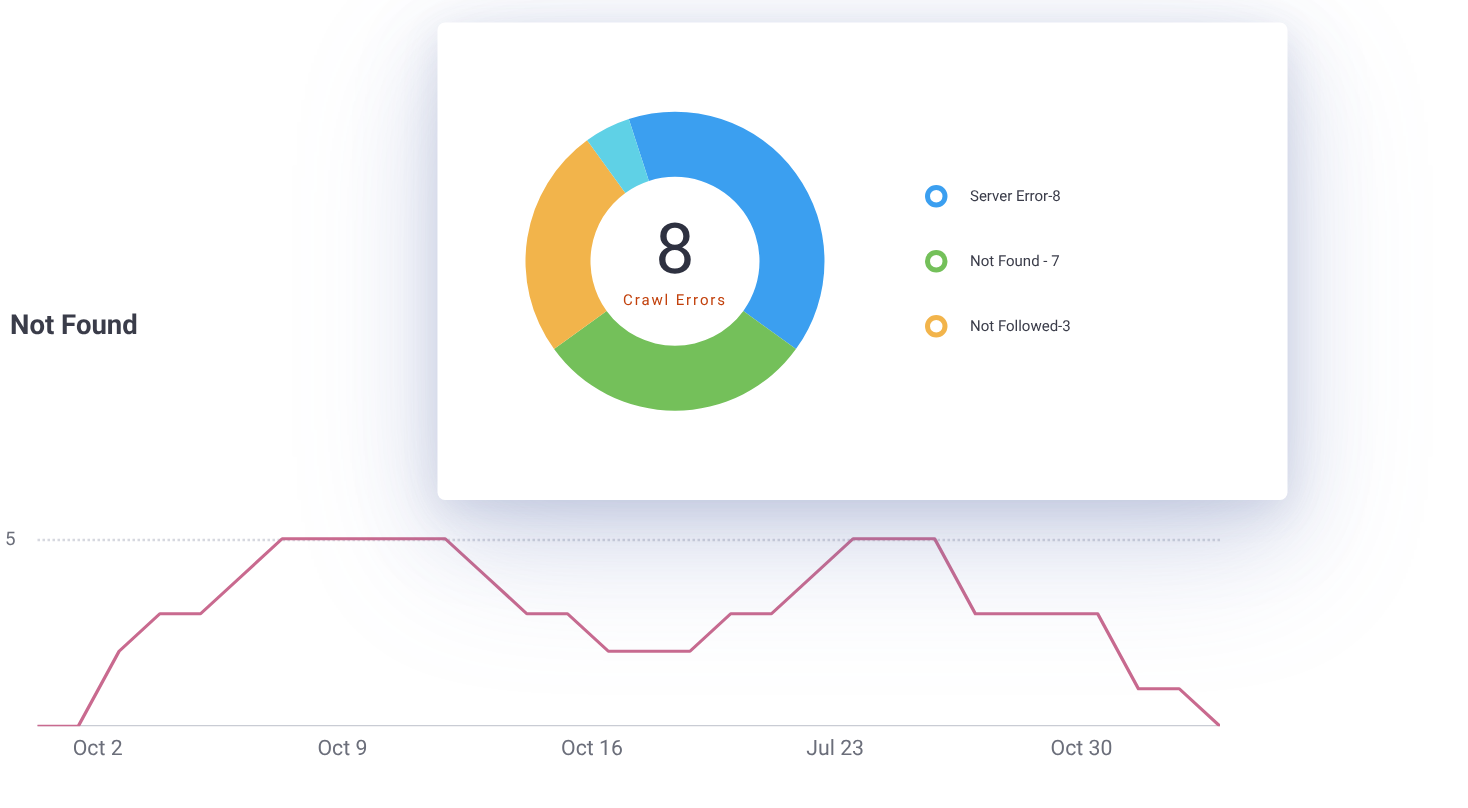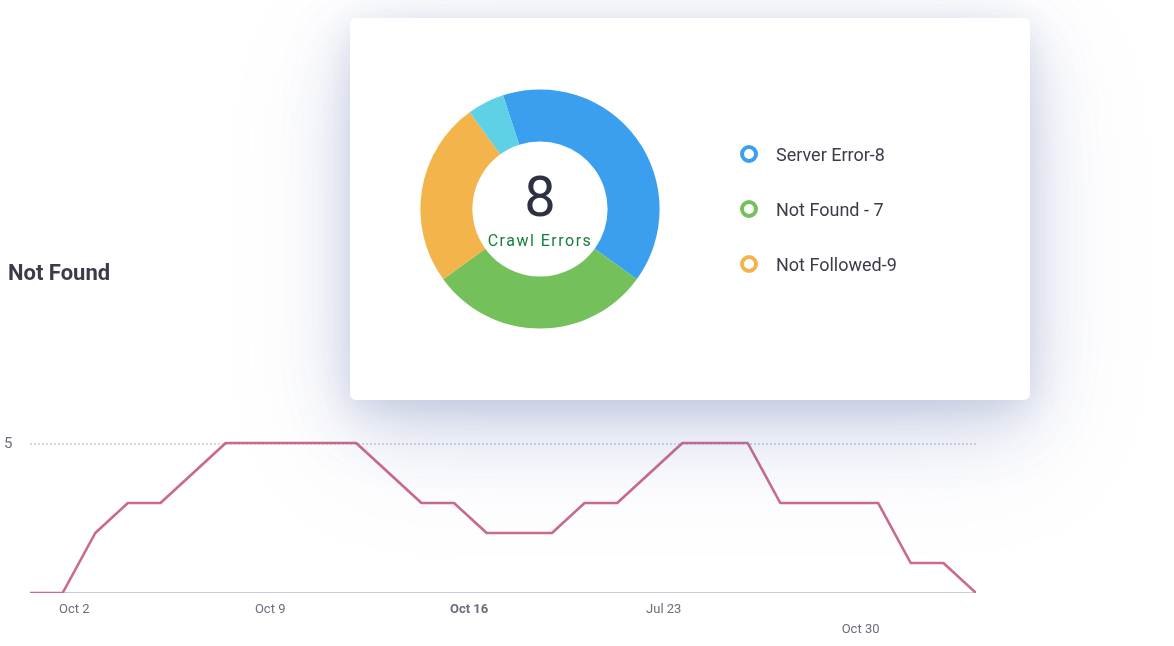--- a/index.html
+++ b/index.html
@@ -9,21 +9,21 @@
       height: 646px;
       position: relative;
       background: #fff;
       overflow: hidden;
     }
 
     
     .line-chart-container {
       position: absolute;
       left: 6px;
-      top: 260px;
+      top: 248px;
       width: 970px;
       height: 380px;
     }
     .line-chart-title {
       font-size: 22px;
       font-weight: 700;
       color: #3a3c49;
       margin-bottom: 8px;
       margin-left: 2px;
     }
@@ -61,21 +61,21 @@
     }
     .x-ticks {
       position: absolute;
       left: 24px;
       right: 0;
       bottom: -32px;
       height: 24px;
     }
     .x-tick {
       position: absolute;
-      font-size: 13px;
+      font-size: 17px;
       color: #6b6e7a;
       transform: translateX(-10%);
       white-space: nowrap;
     }
 
     
     .donut-card {
       position: absolute;
       left: 350px;
       top: 18px;
@@ -104,22 +104,22 @@
       transform: translate(-50%, -50%);
       text-align: center;
     }
     .donut-center-number {
       font-size: 56px;
       font-weight: 400;
       color: #2e3140;
       line-height: 1;
     }
     .donut-center-label {
-      font-size: 16px;
-      color: #15803d;
+      font-size: 12px;
+      color: #c2410c;
       letter-spacing: 1.5px;
       margin-top: 6px;
     }
     .legend {
       margin-left: 70px;
       display: flex;
       flex-direction: column;
       gap: 34px;
     }
     .legend-item {
@@ -128,42 +128,42 @@
       gap: 18px;
     }
     .legend-ring {
       width: 18px;
       height: 18px;
       border-radius: 50%;
       border: 4.5px solid;
       flex-shrink: 0;
     }
     .legend-text {
-      font-size: 18px;
+      font-size: 12px;
       color: #3a3c49;
     }
   </style>
 </head>
 <body>
 
 <div class="line-chart-container">
   <div class="line-chart-title">Not Found</div>
   <div class="line-chart-plot">
     <span class="y-tick-label" style="top:50%;">5</span>
     <div class="grid-line" style="top:50%;"></div>
     <div class="x-axis-line"></div>
     <svg class="line-svg" viewBox="0 0 900 300" preserveAspectRatio="none">
       <path id="line-path" fill="none" stroke="#c96a8f" stroke-width="2.5" stroke-linejoin="round" stroke-linecap="round" d="M 0.0 300.0 L 31.0 300.0 L 62.1 240.0 L 93.1 210.0 L 124.1 210.0 L 155.2 180.0 L 186.2 150.0 L 217.2 150.0 L 248.3 150.0 L 279.3 150.0 L 310.3 150.0 L 341.4 180.0 L 372.4 210.0 L 403.4 210.0 L 434.5 240.0 L 465.5 240.0 L 496.6 240.0 L 527.6 210.0 L 558.6 210.0 L 589.7 180.0 L 620.7 150.0 L 651.7 150.0 L 682.8 150.0 L 713.8 210.0 L 744.8 210.0 L 775.9 210.0 L 806.9 210.0 L 837.9 270.0 L 869.0 270.0 L 900.0 300.0"></path>
     </svg>
     <div class="x-ticks">
       <span class="x-tick" style="left:3.4%;">Oct 2</span>
       <span class="x-tick" style="left:24.1%;text-align:right;">Oct 9</span>
-      <span class="x-tick" style="left:44.8%;font-weight:bold;">Oct 16</span>
+      <span class="x-tick" style="left:44.8%;">Oct 16</span>
       <span class="x-tick" style="left:65.5%;">Jul 23</span>
-      <span class="x-tick" style="left:86.2%;margin-top:20px;">Oct 30</span>
+      <span class="x-tick" style="left:86.2%;">Oct 30</span>
     </div>
   </div>
 </div>
 
 <div class="donut-card">
   <div class="donut-wrap">
     <svg class="donut-svg" viewBox="0 0 100 100">
       <g id="donut-slices">
           <path d="M 93.74859974957707 35.78521825875242 A 46 46 0 0 1 22.96187839454624 87.21478174124758 L 34.7175834403957 71.03444185374863 A 26 26 0 0 0 74.727469423674 41.96555814625137 Z" fill="#3b9ff0"></path>
           <path d="M 22.96187839454624 87.21478174124758 A 46 46 0 0 1 22.96187839454623 12.785218258752423 L 34.7175834403957 28.965558146251368 A 26 26 0 0 0 34.7175834403957 71.03444185374863 Z" fill="#74c05a"></path>
@@ -180,16 +180,16 @@
     <div class="legend-item">
       <span class="legend-ring" id="ring-0" style="border-color: rgb(59, 159, 240);"></span>
       <span class="legend-text">Server Error-8</span>
     </div>
     <div class="legend-item">
       <span class="legend-ring" id="ring-1" style="border-color: rgb(116, 192, 90);"></span>
       <span class="legend-text">Not Found - 7</span>
     </div>
     <div class="legend-item">
       <span class="legend-ring" id="ring-2" style="border-color: rgb(242, 180, 75);"></span>
-      <span class="legend-text">Not Followed-9</span>
+      <span class="legend-text">Not Followed-3</span>
     </div>
   </div>
 </div>
 
 </body></html>

